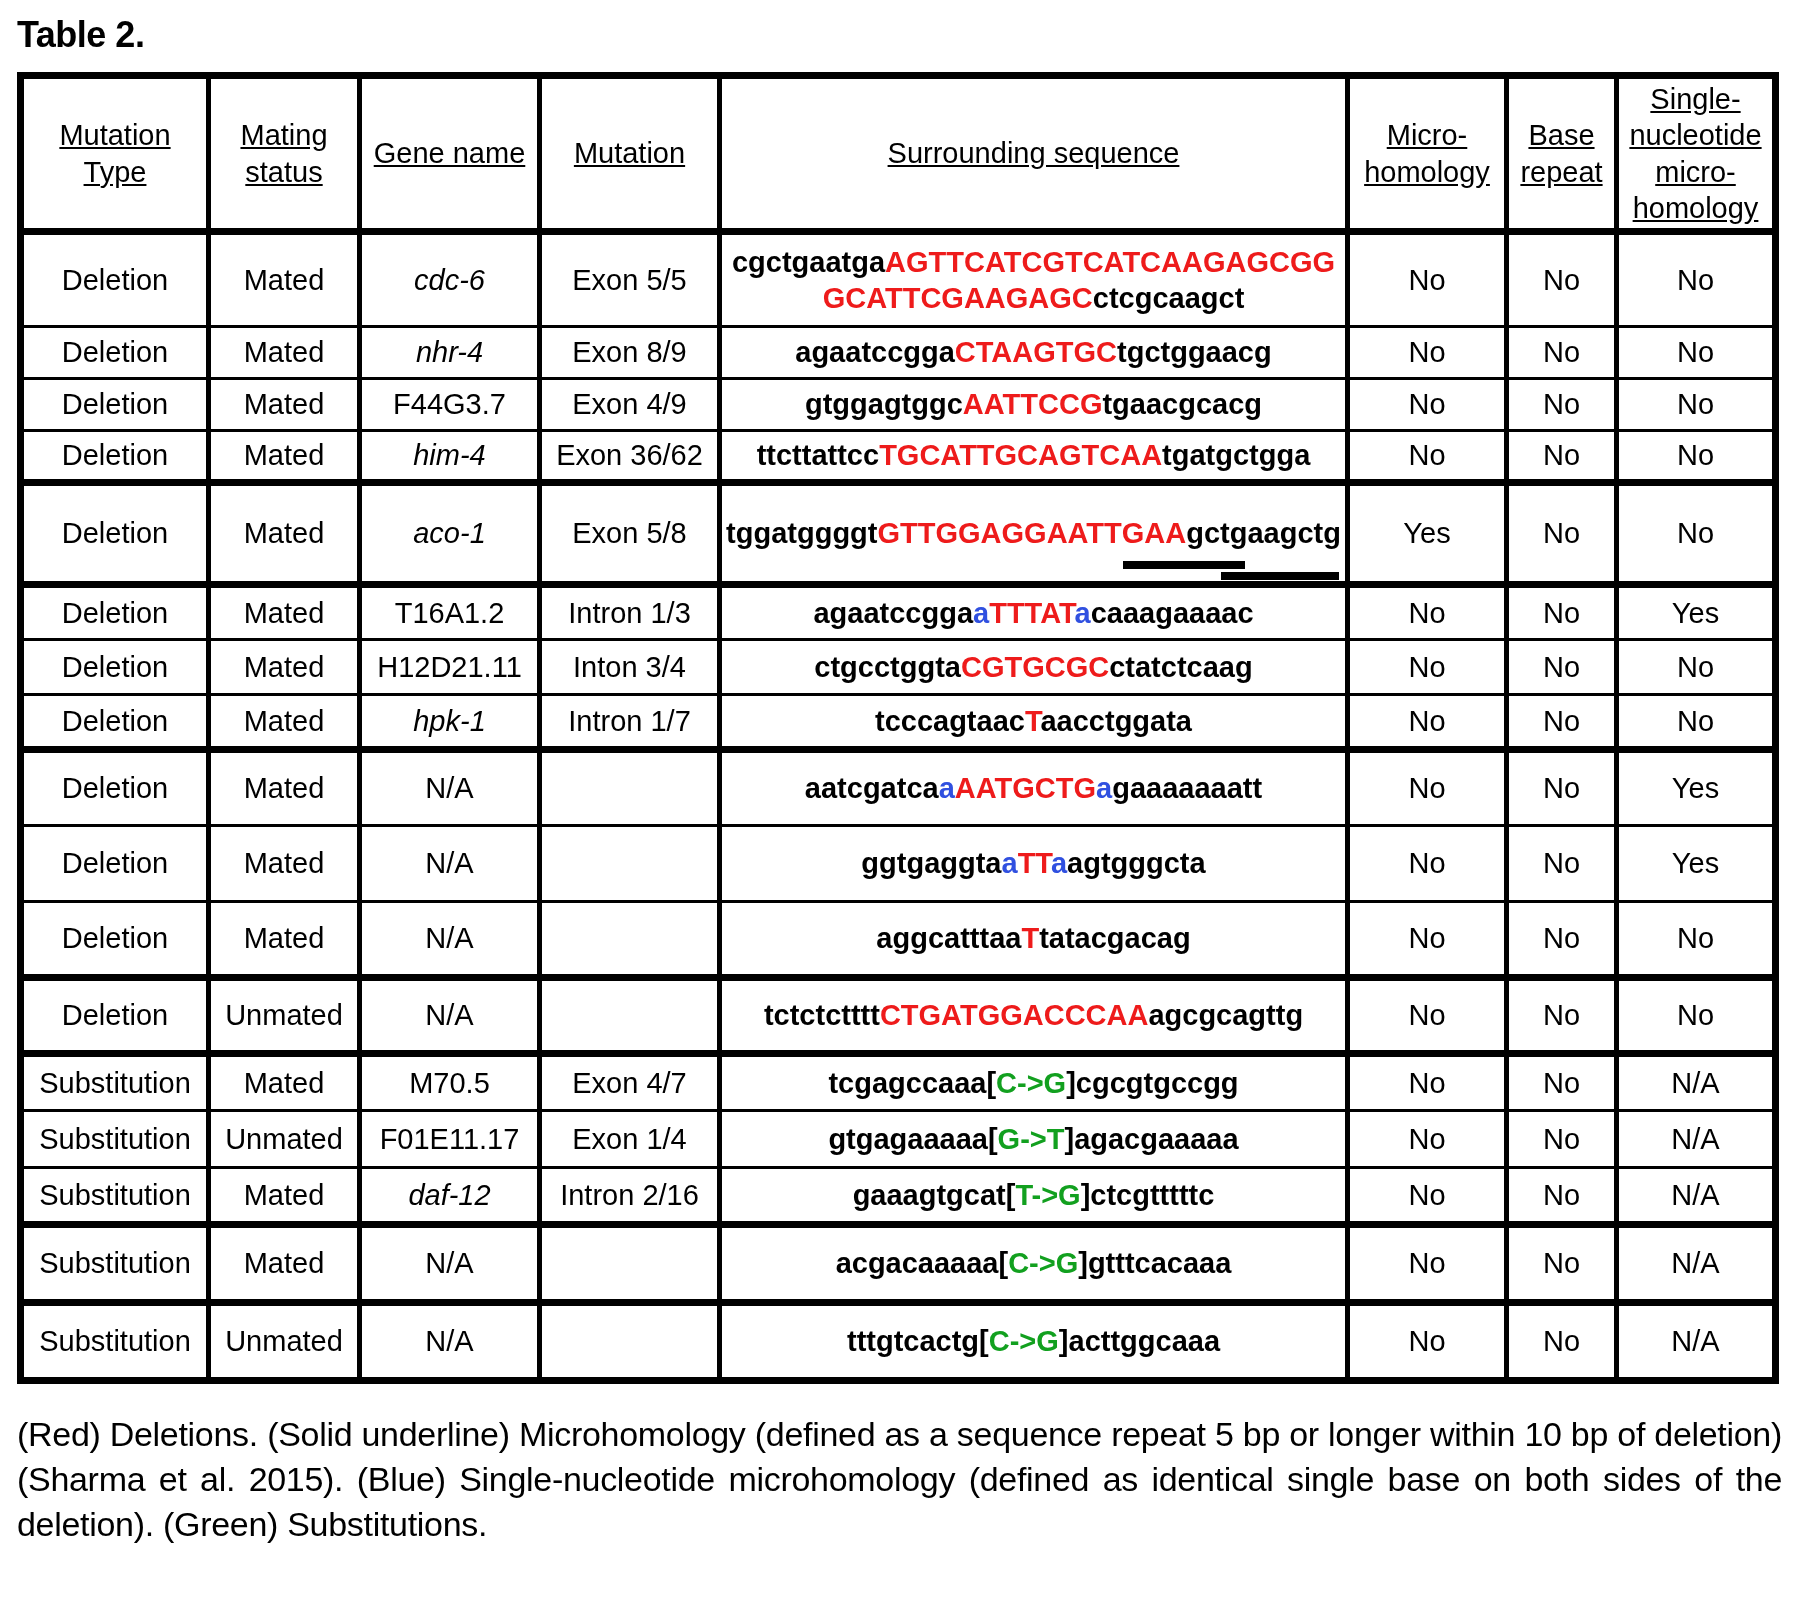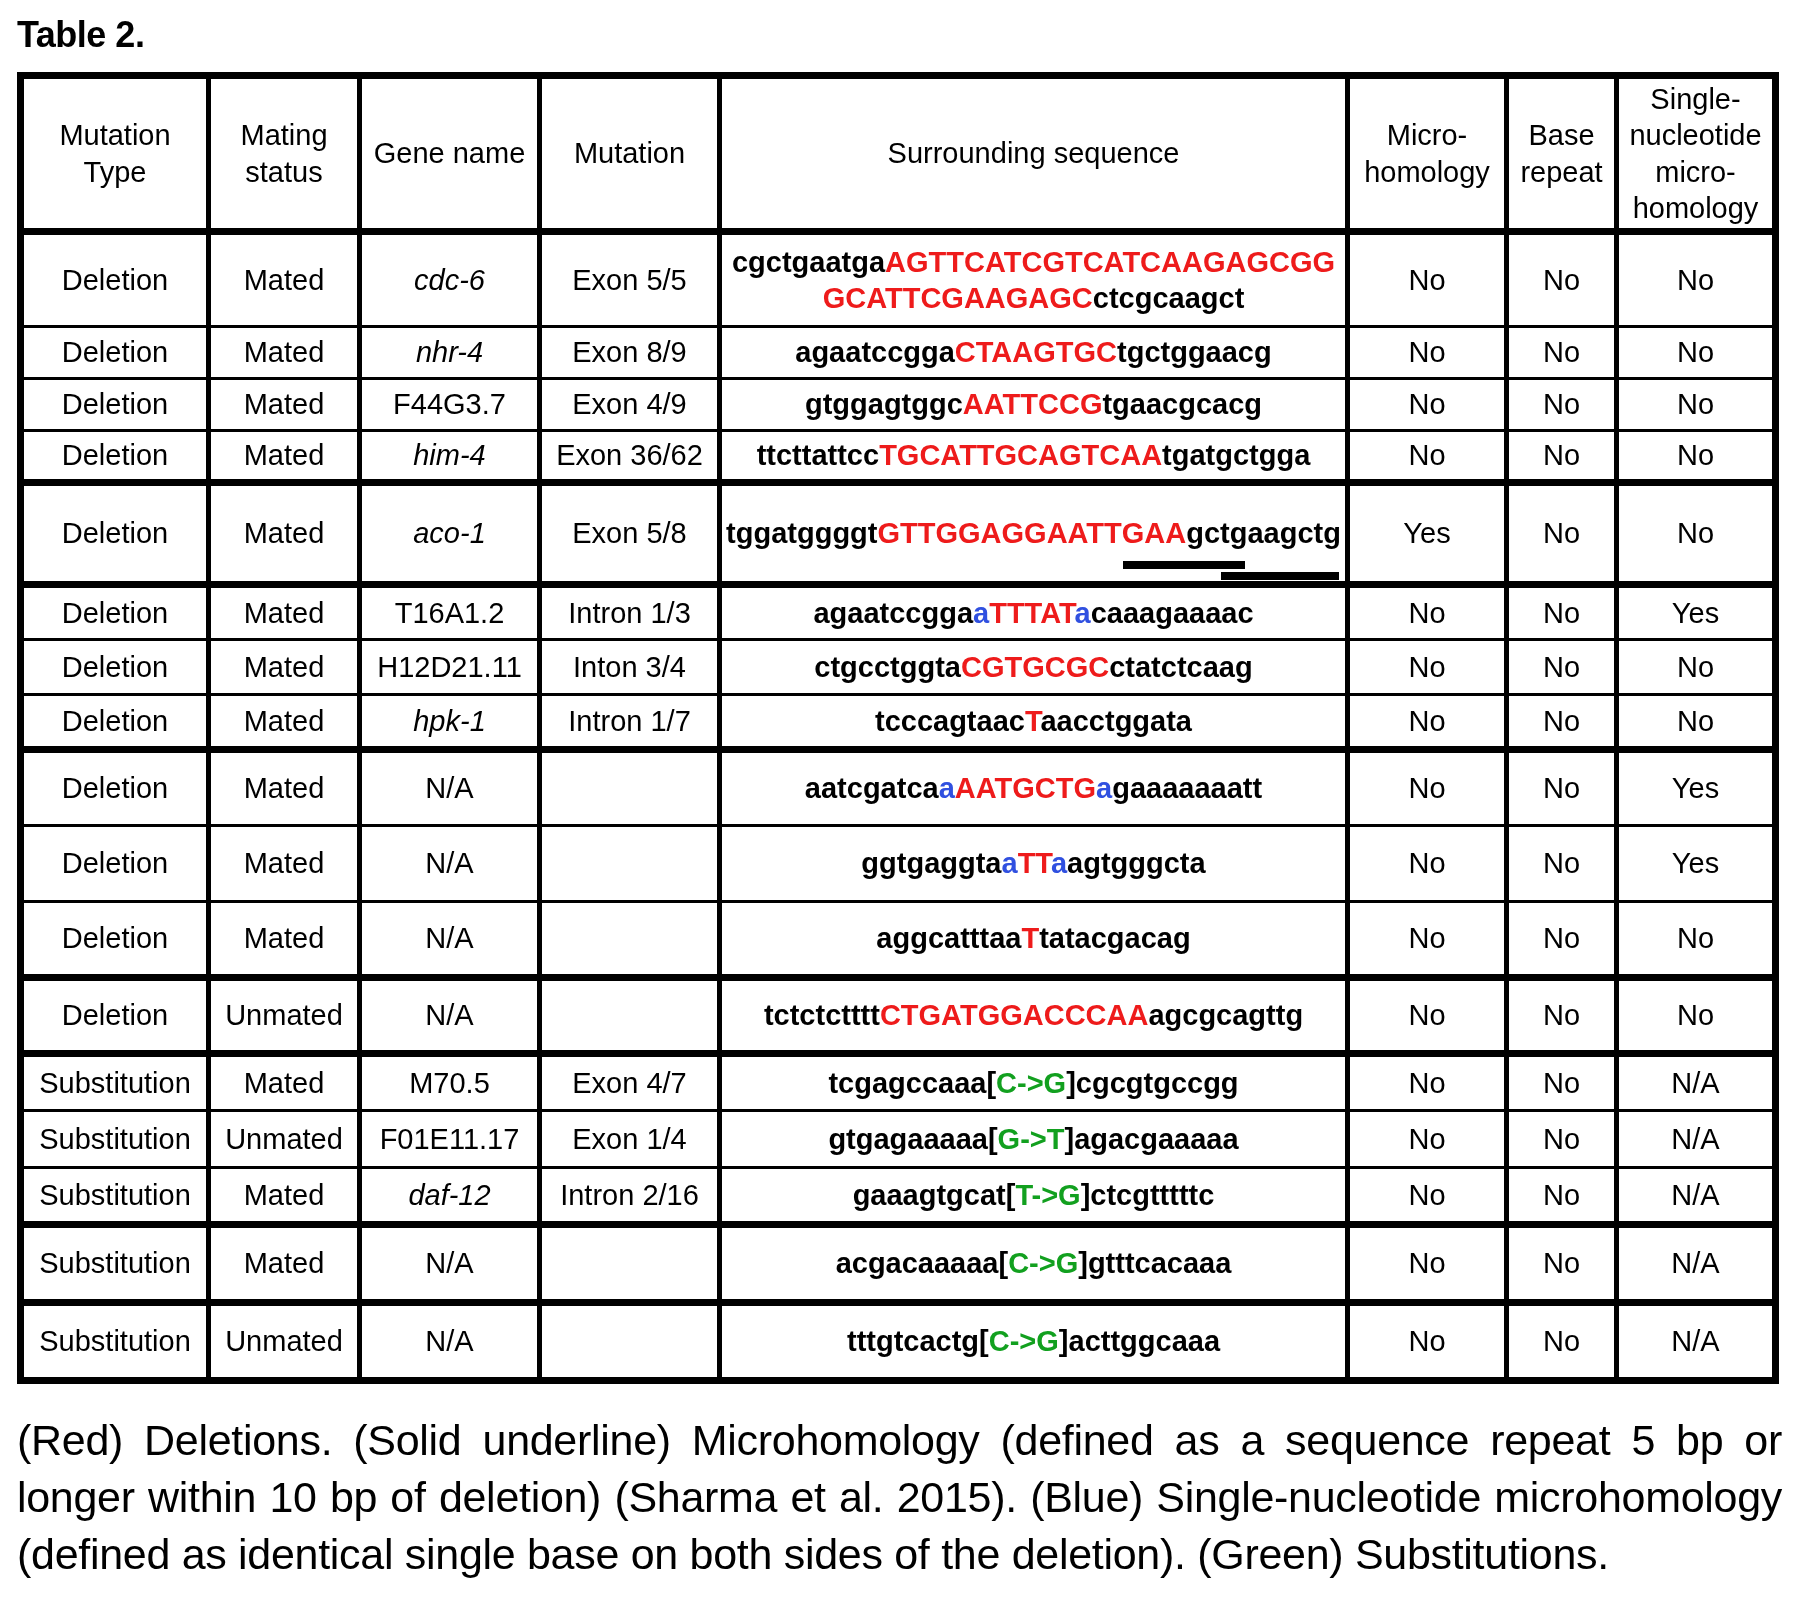--- a/index.html
+++ b/index.html
@@ -7,36 +7,36 @@
   .page{padding:10px 15px 0 17px;}
 
   .title-row{display:flex;gap:64px;align-items:baseline;
     font-size:36px;font-weight:bold;margin:4px 0 16px 0;letter-spacing:-0.5px;}
 
   table{border-collapse:collapse;table-layout:fixed;width:1757px;
     border:7px solid #000;}
   th,td{border:5px solid #000;border-top-width:3px;border-bottom-width:3px;
     text-align:center;vertical-align:middle;font-size:29px;font-weight:normal;
     padding:2px 4px;}
-  thead th{border-bottom-width:7px;white-space:pre-line;line-height:1.25;}
+  thead th{border-bottom-width:7px;white-space:pre-line;line-height:1.25;text-decoration:underline;}
   tr.thick td{border-top-width:7px;}
 
   td.seq-cell{line-height:1.25;white-space:nowrap;font-weight:bold;}
   .gene-italic{font-style:italic;}
 
   .c-del{color:var(--c-del,#ee1b1b);}
   .c-snm{color:var(--c-snm,#3050e0);}
   .c-sub{color:var(--c-sub,#12a01f);}
 
   .seq-wrap{position:relative;display:inline-block;}
   .mh-u{position:absolute;height:8px;background:#000;}
   .mh-u1{right:96px;bottom:-17px;width:122px;}
   .mh-u2{right:2px;bottom:-28px;width:118px;}
 
-  .footnote{margin-top:28px;width:1765px;font-size:43px;line-height:1.32;
+  .footnote{margin-top:28px;width:1765px;font-size:34px;line-height:1.32;
     text-align:justify;text-align-last:left;letter-spacing:-0.3px;}
 </style>
 </head>
 <body>
 
 <div class="page">
 
   <div class="title-row">
     <span>Table 2.</span>
   </div>

